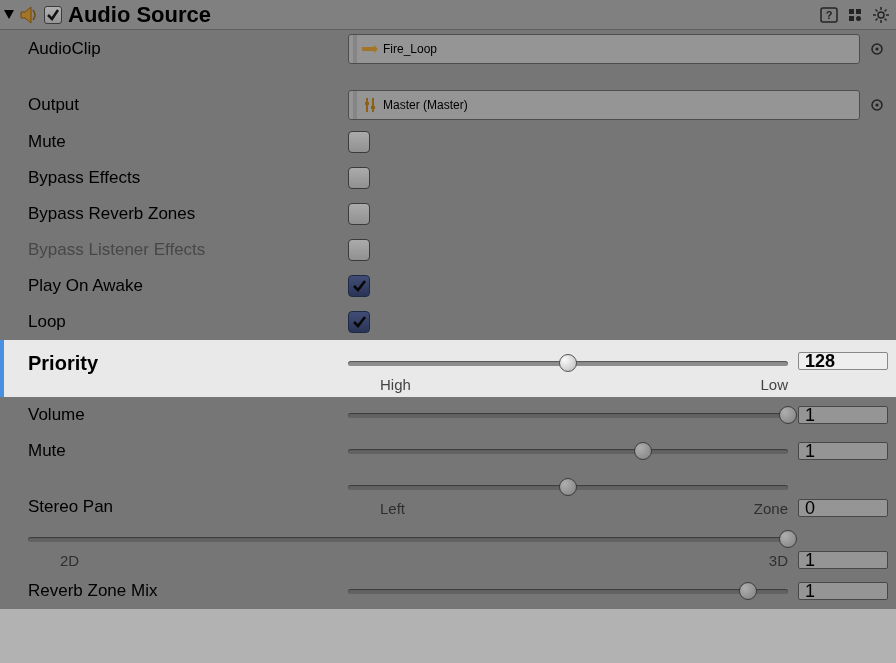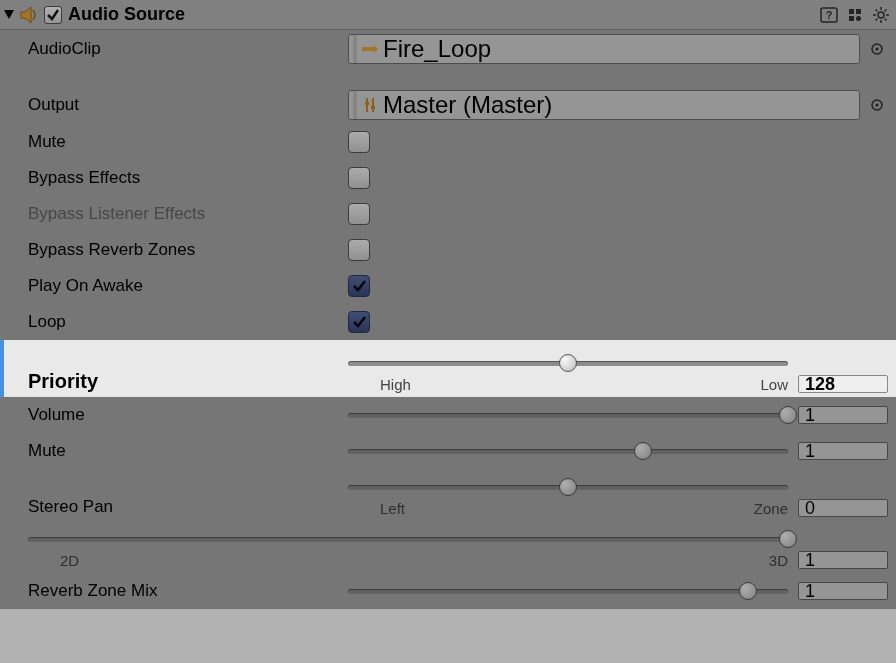--- a/index.html
+++ b/index.html
@@ -45,61 +45,61 @@
   }
   .speaker-icon svg { display:block; }
   .enable-check {
     width: 18px; height: 18px;
     border: 1px solid #555;
     border-radius: 3px;
     background: linear-gradient(#fdfdfd,#d8d8d8);
     display: flex; align-items: center; justify-content: center;
   }
   .enable-check svg { display:block; }
-  .comp-title { font-weight: 700; margin-left: 2px; font-size:18px;}
+  .comp-title { font-weight: 700; margin-left: 2px; font-size:22px;}
   .header-spacer { flex: 1; }
   .header-btn {
     width: 22px; height: 20px;
     display: flex; align-items: center; justify-content: center;
   }
   .row {
     display: flex;
     align-items: center;
     padding: 4px 8px 4px 28px;
     min-height: 36px;
   }
   .row.highlight {
     background: #e9e9e9;
     position: relative;
     z-index: 10;
     border-left: 4px solid #4a90e2;
     padding-left: 24px;
     min-height: 56px;
-    align-items: flex-end;
+    align-items: flex-start;
     padding-top: 12px;
   }
   .row.sublabels { min-height:52px; align-items:flex-end; padding-top:4px;}
   .label {
     width: 320px;
     flex-shrink: 0;
     color: #000;
   }
   .label.disabled { color: #666; }
   .label.bold { font-weight: 700; font-size:20px;}
   .obj-field {
     flex: 1;
     height: 30px;
     background: #d6d6d6;
     border: 1px solid #6f6f6f;
     border-radius: 3px;
     display: flex;
     align-items: center;
     padding: 0 4px;
     gap: 5px;
-    font-size:24px;
+    font-size:12px;
   }
   .obj-field .left-accent {
     width: 4px; height: 100%; background:#bfbfbf; margin-right:0;
   }
   .obj-icon { width:16px; display:flex; align-items:center; justify-content:center;}
   .target-btn {
     width: 22px;
     display:flex; align-items:center; justify-content:center;
     margin-left: 6px;
   }
@@ -260,26 +260,26 @@
     <div class="label">Mute</div>
     <div class="chk"></div>
   </div>
 
   <div class="row">
     <div class="label">Bypass Effects</div>
     <div class="chk"></div>
   </div>
 
   <div class="row">
+    <div class="label">Bypass Reverb Zones</div>
+    <div class="chk"></div>
+  </div>
+
+  <div class="row">
     <div class="label disabled">Bypass Listener Effects</div>
-    <div class="chk"></div>
-  </div>
-
-  <div class="row">
-    <div class="label">Bypass Reverb Zones</div>
     <div class="chk"></div>
   </div>
 
   <div class="row">
     <div class="label">Play On Awake</div>
     <div class="chk on">
       <svg width="16" height="16" viewBox="0 0 16 16">
           <path d="M3 8 L7 12 L14 3" fill="none" stroke="#000" stroke-width="2.5"></path>
         </svg>
     </div>

